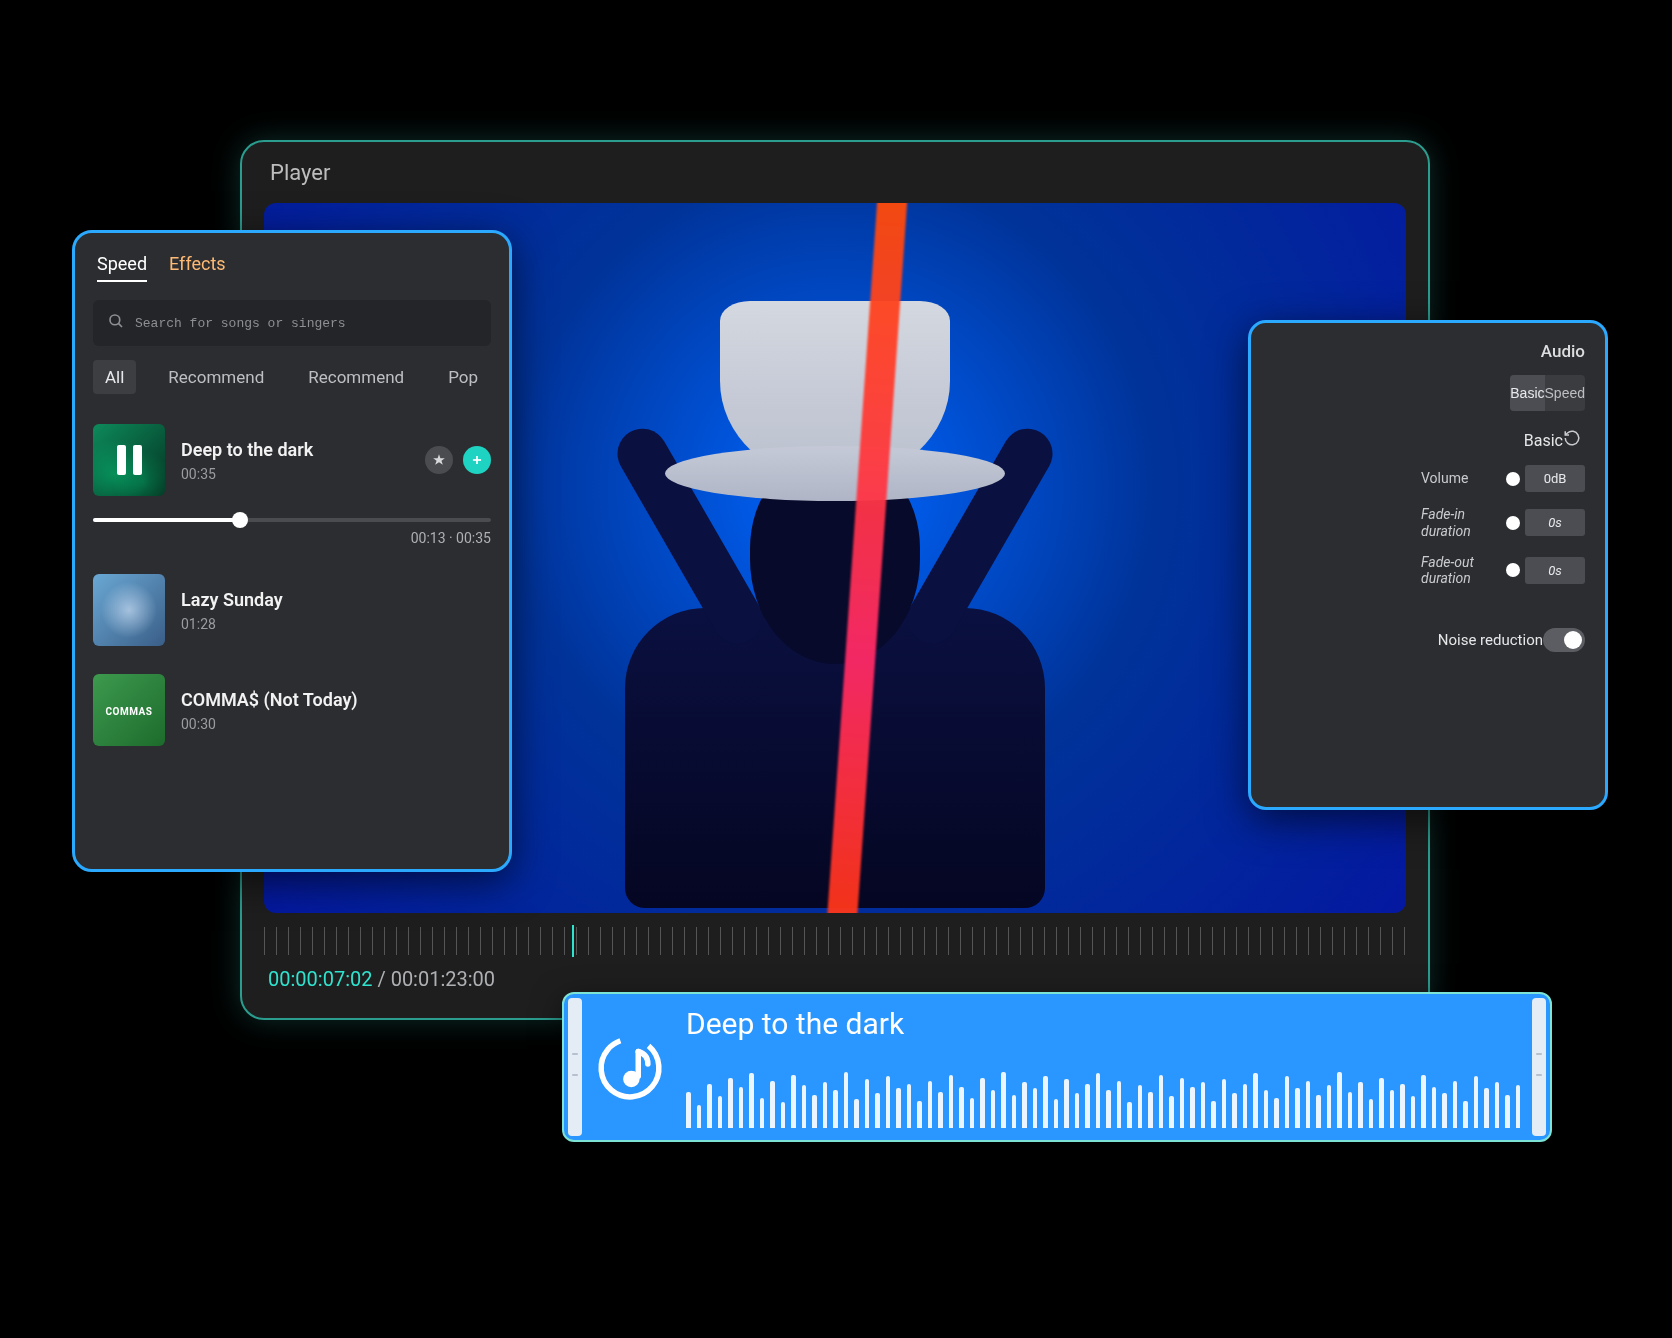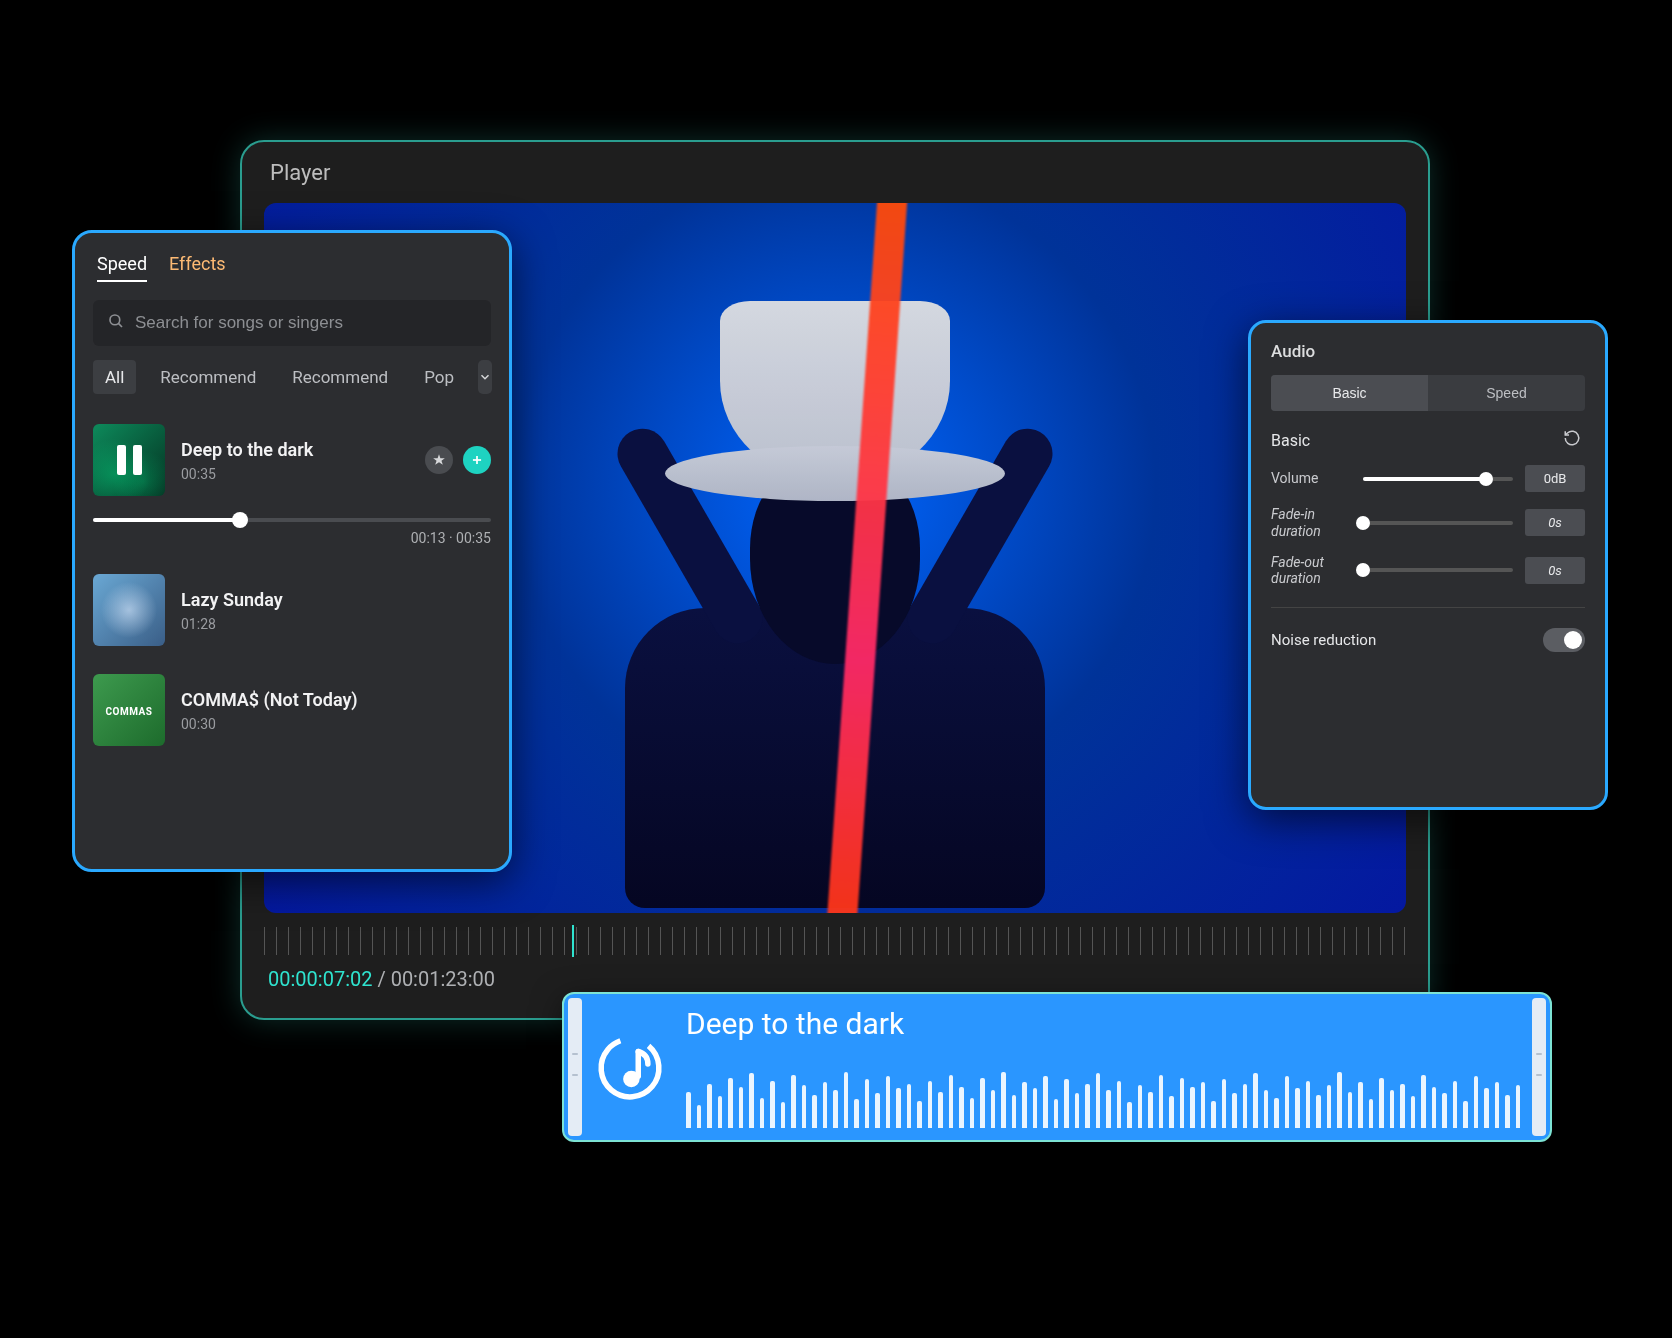--- a/index.html
+++ b/index.html
@@ -150,27 +150,28 @@
   padding: 0 14px;
   gap: 10px;
   color: #8d8f93;
 }
 .search-box input {
   flex: 1;
   background: transparent;
   border: none;
   outline: none;
   color: #a3a3a3;
-  font-size: 17px;
+  font-size: 13px;
+  font-family: Liberation Mono, monospace;
 }
 .search-box input::placeholder { color: #8d8f93; }
 
 .filter-row {
   display: flex;
-  gap: 12px;
+  gap: 20px;
   align-items: flex-start;
   padding: 0 18px 16px;
   font-size: 17px;
   color: #bdbfc3;
 }
 .filter-chip {
   padding: 7px 12px;
   border-radius: 4px;
   cursor: pointer;
 }
@@ -276,21 +277,21 @@
   right: 64px;
   top: 320px;
   width: 360px;
   height: 490px;
   background: #2c2d30;
   border-radius: 18px;
   border: 3px solid #2aa9ff;
   box-shadow: 0 10px 40px rgba(0,0,0,0.6);
   color: #e5e6e8;
   padding: 18px 20px;
-  display:flex; flex-direction:column; gap:14px;
+  display:flex; flex-direction:column; gap:14px;align-items:flex-end;
 }
 .audio-panel h4 { font-size: 17px; font-weight: 500; color: #dcddde; }
 .seg {
   display:flex;
   background:#3a3c40;
   border-radius:4px;
   overflow:hidden;
 }
 .seg button {
   flex:1;

